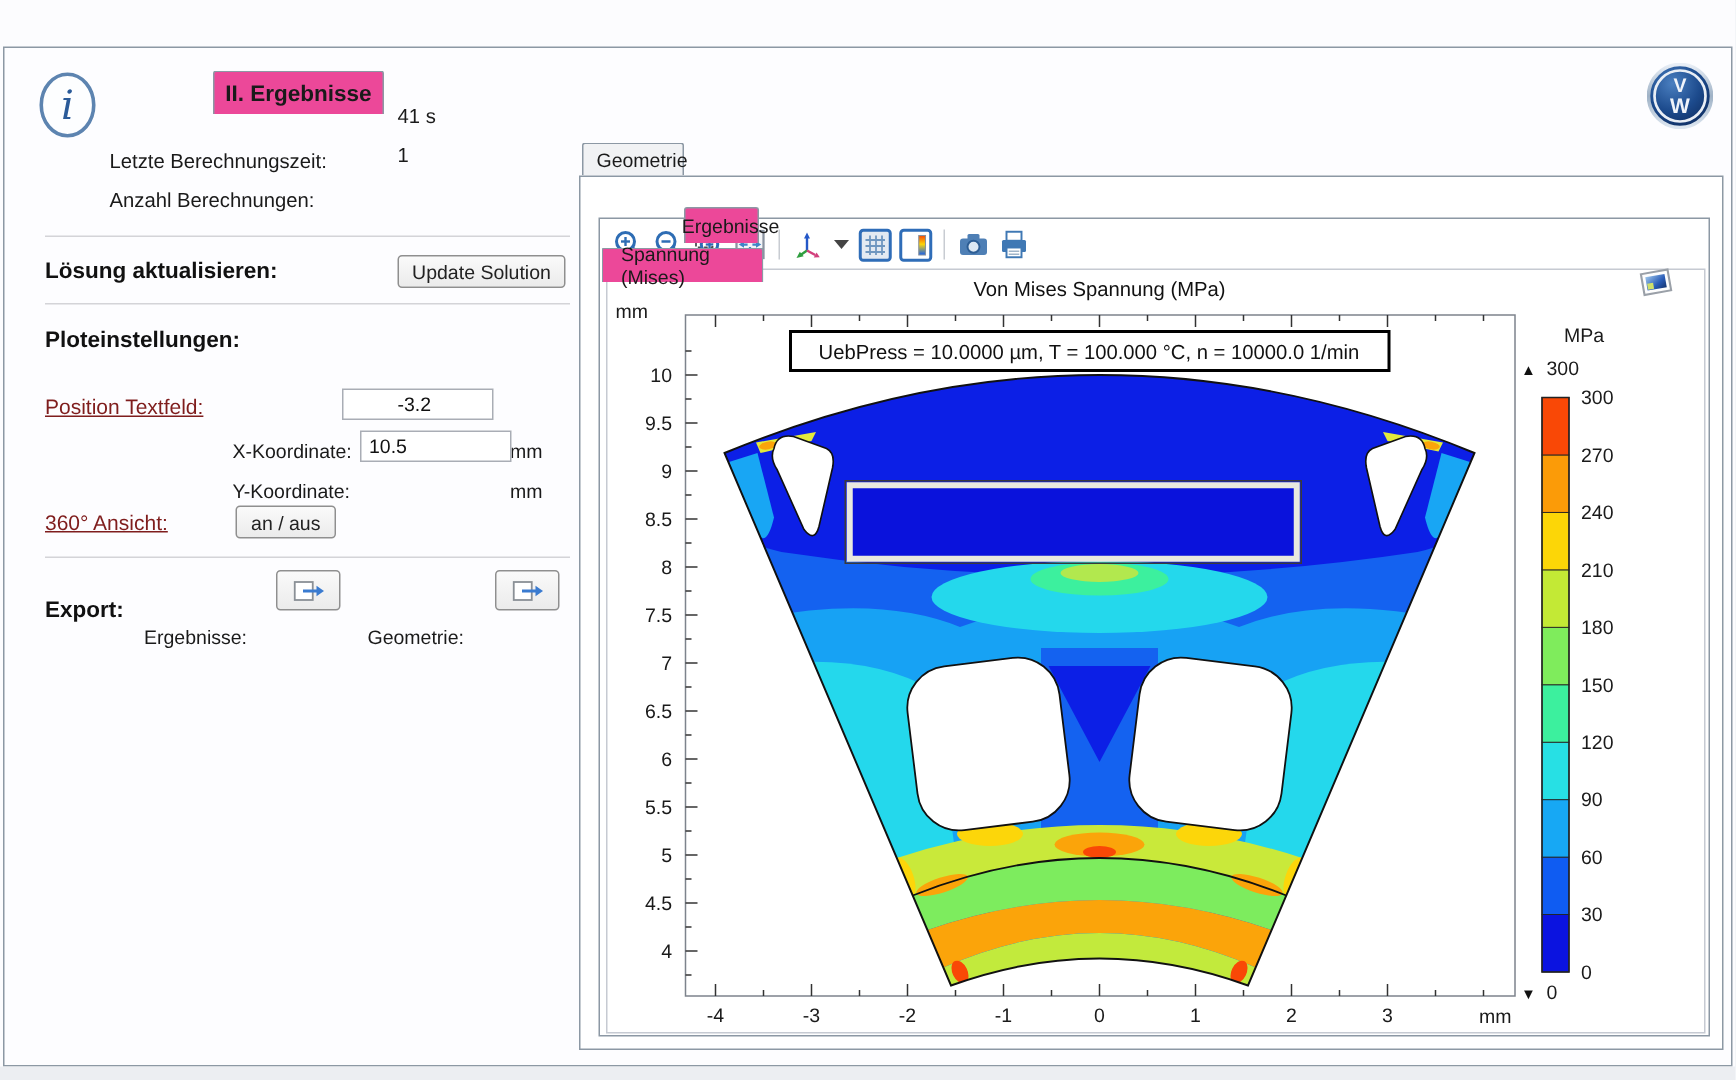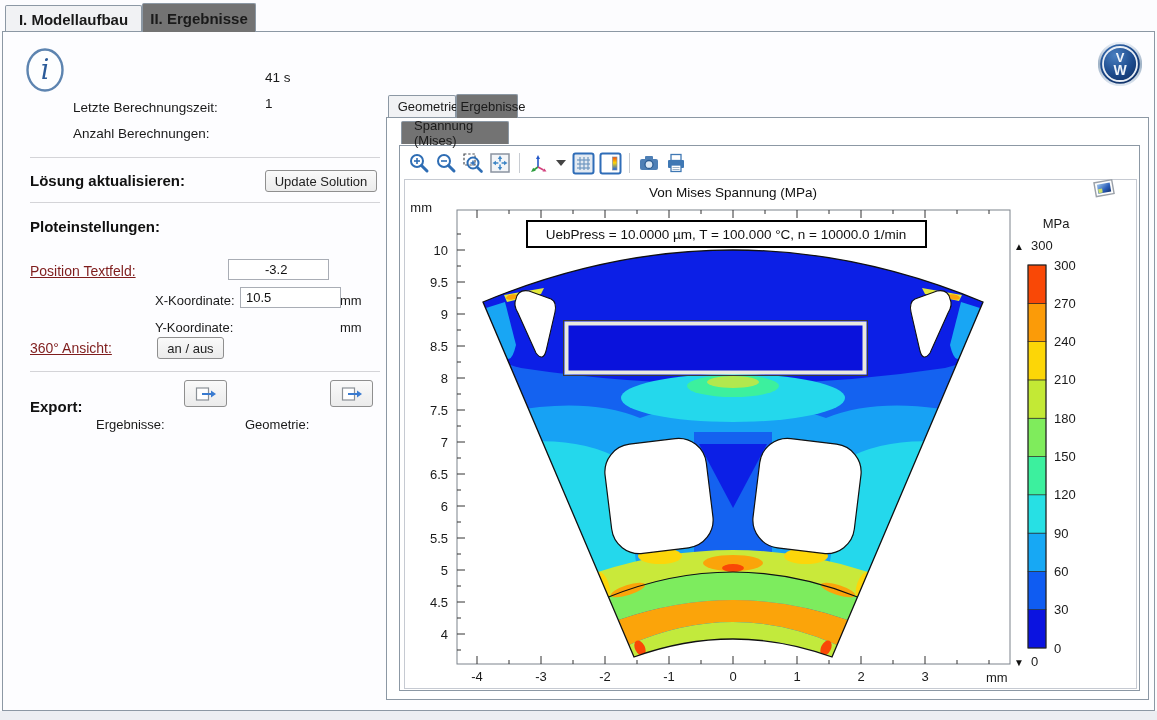--- a/index.html
+++ b/index.html
@@ -2,21 +2,21 @@
 <html><head>
 <meta charset="utf-8">
 <style>
   html,body{margin:0;padding:0;background:#eef0f4;font-family:"Liberation Sans",sans-serif;}
   .app{position:relative;width:1157px;height:720px;background:#fcfcfe;overflow:hidden;color:#1a1a1a;}
   .abs{position:absolute;box-sizing:border-box;}
   
   .tab{position:absolute;box-sizing:border-box;border:1px solid #8c98a4;border-bottom:none;
        background:#f1f2f4;display:flex;align-items:center;justify-content:center;
        border-radius:2px 2px 0 0;cursor:default;}
-  .tab.active{background:#737373;z-index:5;}
+  .tab.active{background:#ec4899;z-index:5;margin-top:44px;}
   .tab.lvl1{font-size:15px;font-weight:bold;}
   .tab.lvl2{font-size:13px;padding-left:12px;}
   .panel{position:absolute;box-sizing:border-box;border:1px solid #8c98a4;background:#ffffff;}
   .divider{position:absolute;height:1px;background:#d4d4d8;}
   .h1{position:absolute;font-size:15px;font-weight:bold;color:#111;white-space:nowrap;}
   .lbl{position:absolute;font-size:13px;color:#1a1a1a;white-space:nowrap;margin-top:30px;}
   .lbl14u{position:absolute;font-size:14px;color:#7f1d1d;text-decoration:underline;white-space:nowrap;}
   .val{position:absolute;font-size:13px;color:#1a1a1a;white-space:nowrap;}
   .btn{position:absolute;box-sizing:border-box;border:1px solid #8f8f8f;border-radius:3px;
        background:linear-gradient(#fafafa,#ebebeb);font-size:13px;color:#222;
@@ -27,23 +27,20 @@
   .tsep{width:1px;height:20px;background:#c8ccd2;margin:0 4px;}
   .toolbar{position:absolute;display:flex;align-items:center;gap:3px;}
   svg{display:block;}
   .plot-svg text{font-family:"Liberation Sans",sans-serif;}
 </style>
 </head>
 <body>
 
 <div class="app">
 
-  <div class="tab lvl1" style="left:5px;top:5px;width:137px;height:27px;">
-    <span>I. Modellaufbau</span>
-  </div>
   <div class="tab lvl1 active" style="left:142px;top:3px;width:114px;height:29px;">
     <span>II. Ergebnisse</span>
   </div>
 
   <div class="panel" style="left:2px;top:31px;width:1153px;height:680px;background:#fdfdff;"></div>
 
   <div class="abs" style="left:25px;top:47px;width:40px;height:46px;">
     <svg width="40" height="46" viewBox="0 0 40 46">
       <ellipse cx="20" cy="23" rx="17.5" ry="20.5" fill="#fdfeff" stroke="#5d84b0" stroke-width="2.4"></ellipse>
       <text x="20" y="32" text-anchor="middle" font-family="DejaVu Serif, serif" font-style="italic" font-size="27" fill="#2b5b99">i</text>
@@ -117,21 +114,21 @@
       <circle cx="22" cy="22" r="21" fill="url(#vwface)" stroke="url(#vwring)" stroke-width="2.4"></circle>
       <circle cx="22" cy="22" r="17" fill="none" stroke="#e9eef5" stroke-width="1.8"></circle>
       <text x="22" y="19.5" text-anchor="middle" font-family="Liberation Sans,sans-serif" font-weight="bold" font-size="13" fill="#f0f4fa">V</text>
       <text x="22" y="33" text-anchor="middle" font-family="Liberation Sans,sans-serif" font-weight="bold" font-size="14" fill="#f0f4fa">W</text>
     </svg>
   </div>
 
   <div class="tab lvl2" style="left:388px;top:95px;width:68px;height:22px;">
     <span>Geometrie</span>
   </div>
-  <div class="tab lvl2 active" style="left:456px;top:94px;width:62px;height:24px;">
+  <div class="tab lvl2 active" style="left:456px;top:94px;width:50px;height:24px;">
     <span>Ergebnisse</span>
   </div>
   <div class="panel" style="left:386px;top:117px;width:763px;height:583px;"></div>
 
   <div class="tab lvl2 active" style="left:401px;top:121px;width:108px;height:23px;">
     <span>Spannung (Mises)</span>
   </div>
   <div class="panel" style="left:399px;top:145px;width:741px;height:546px;"></div>
 
   <div class="toolbar" style="left:407px;top:150px;height:26px;">

